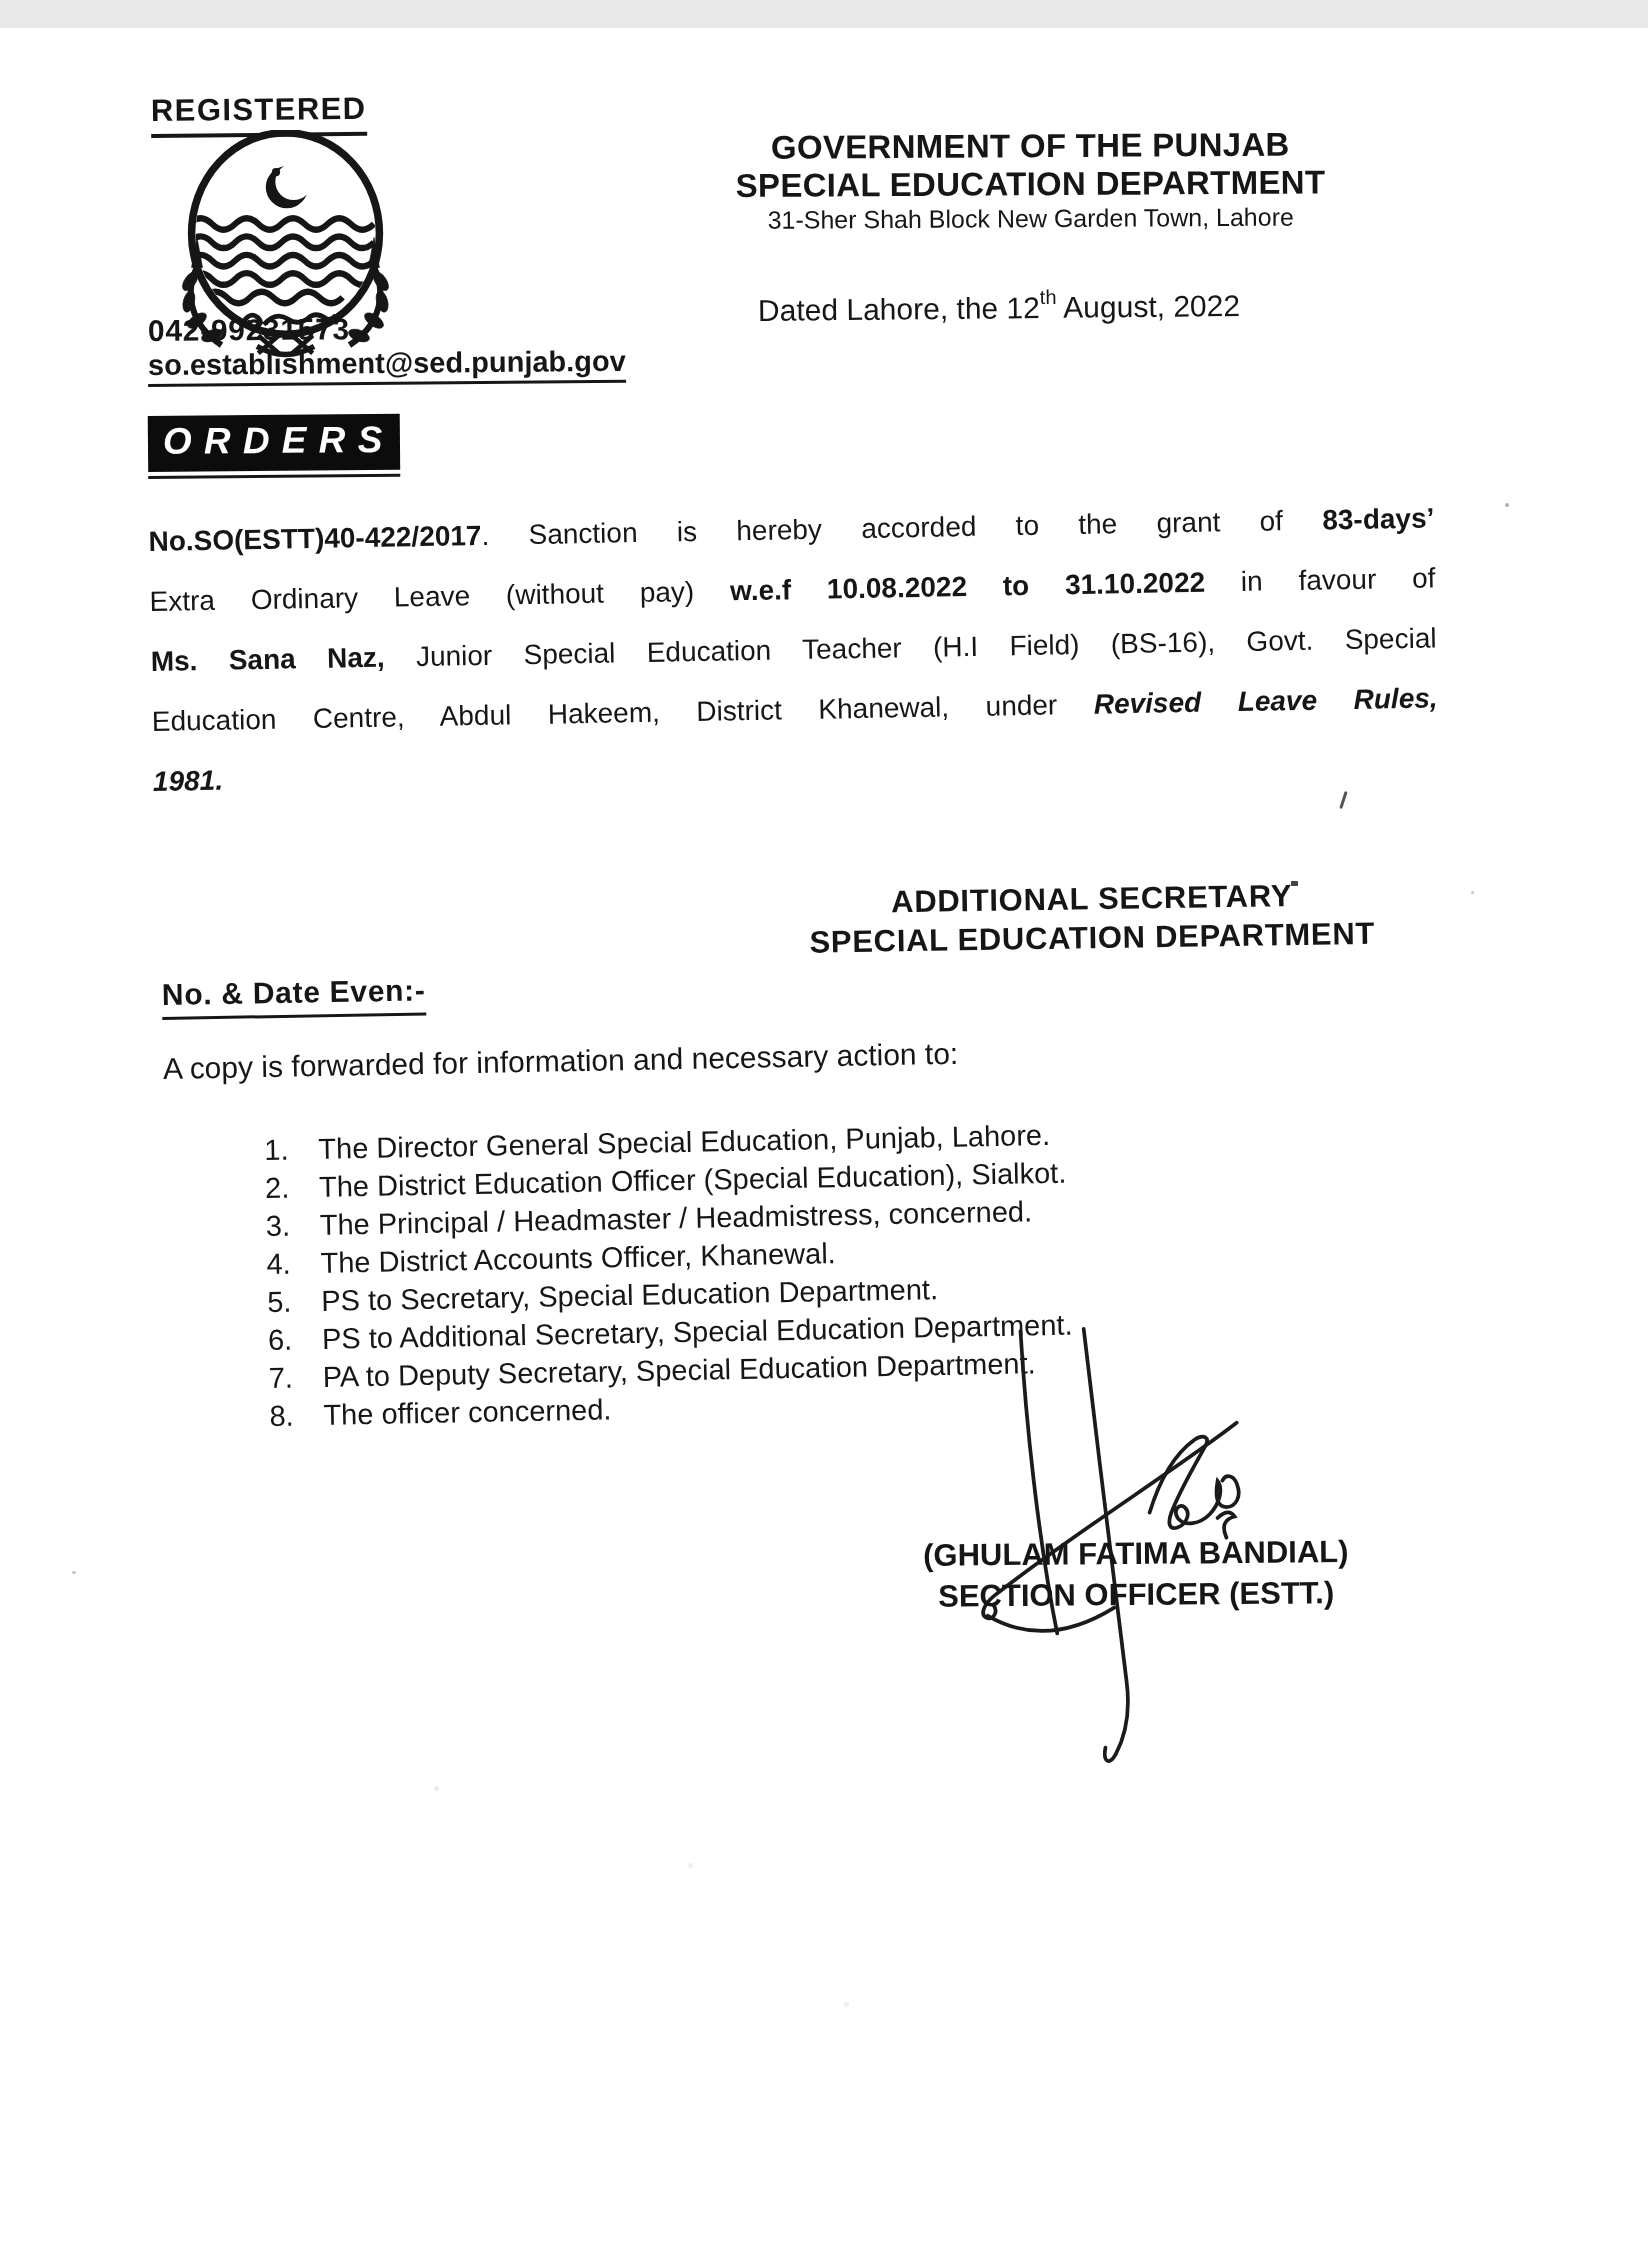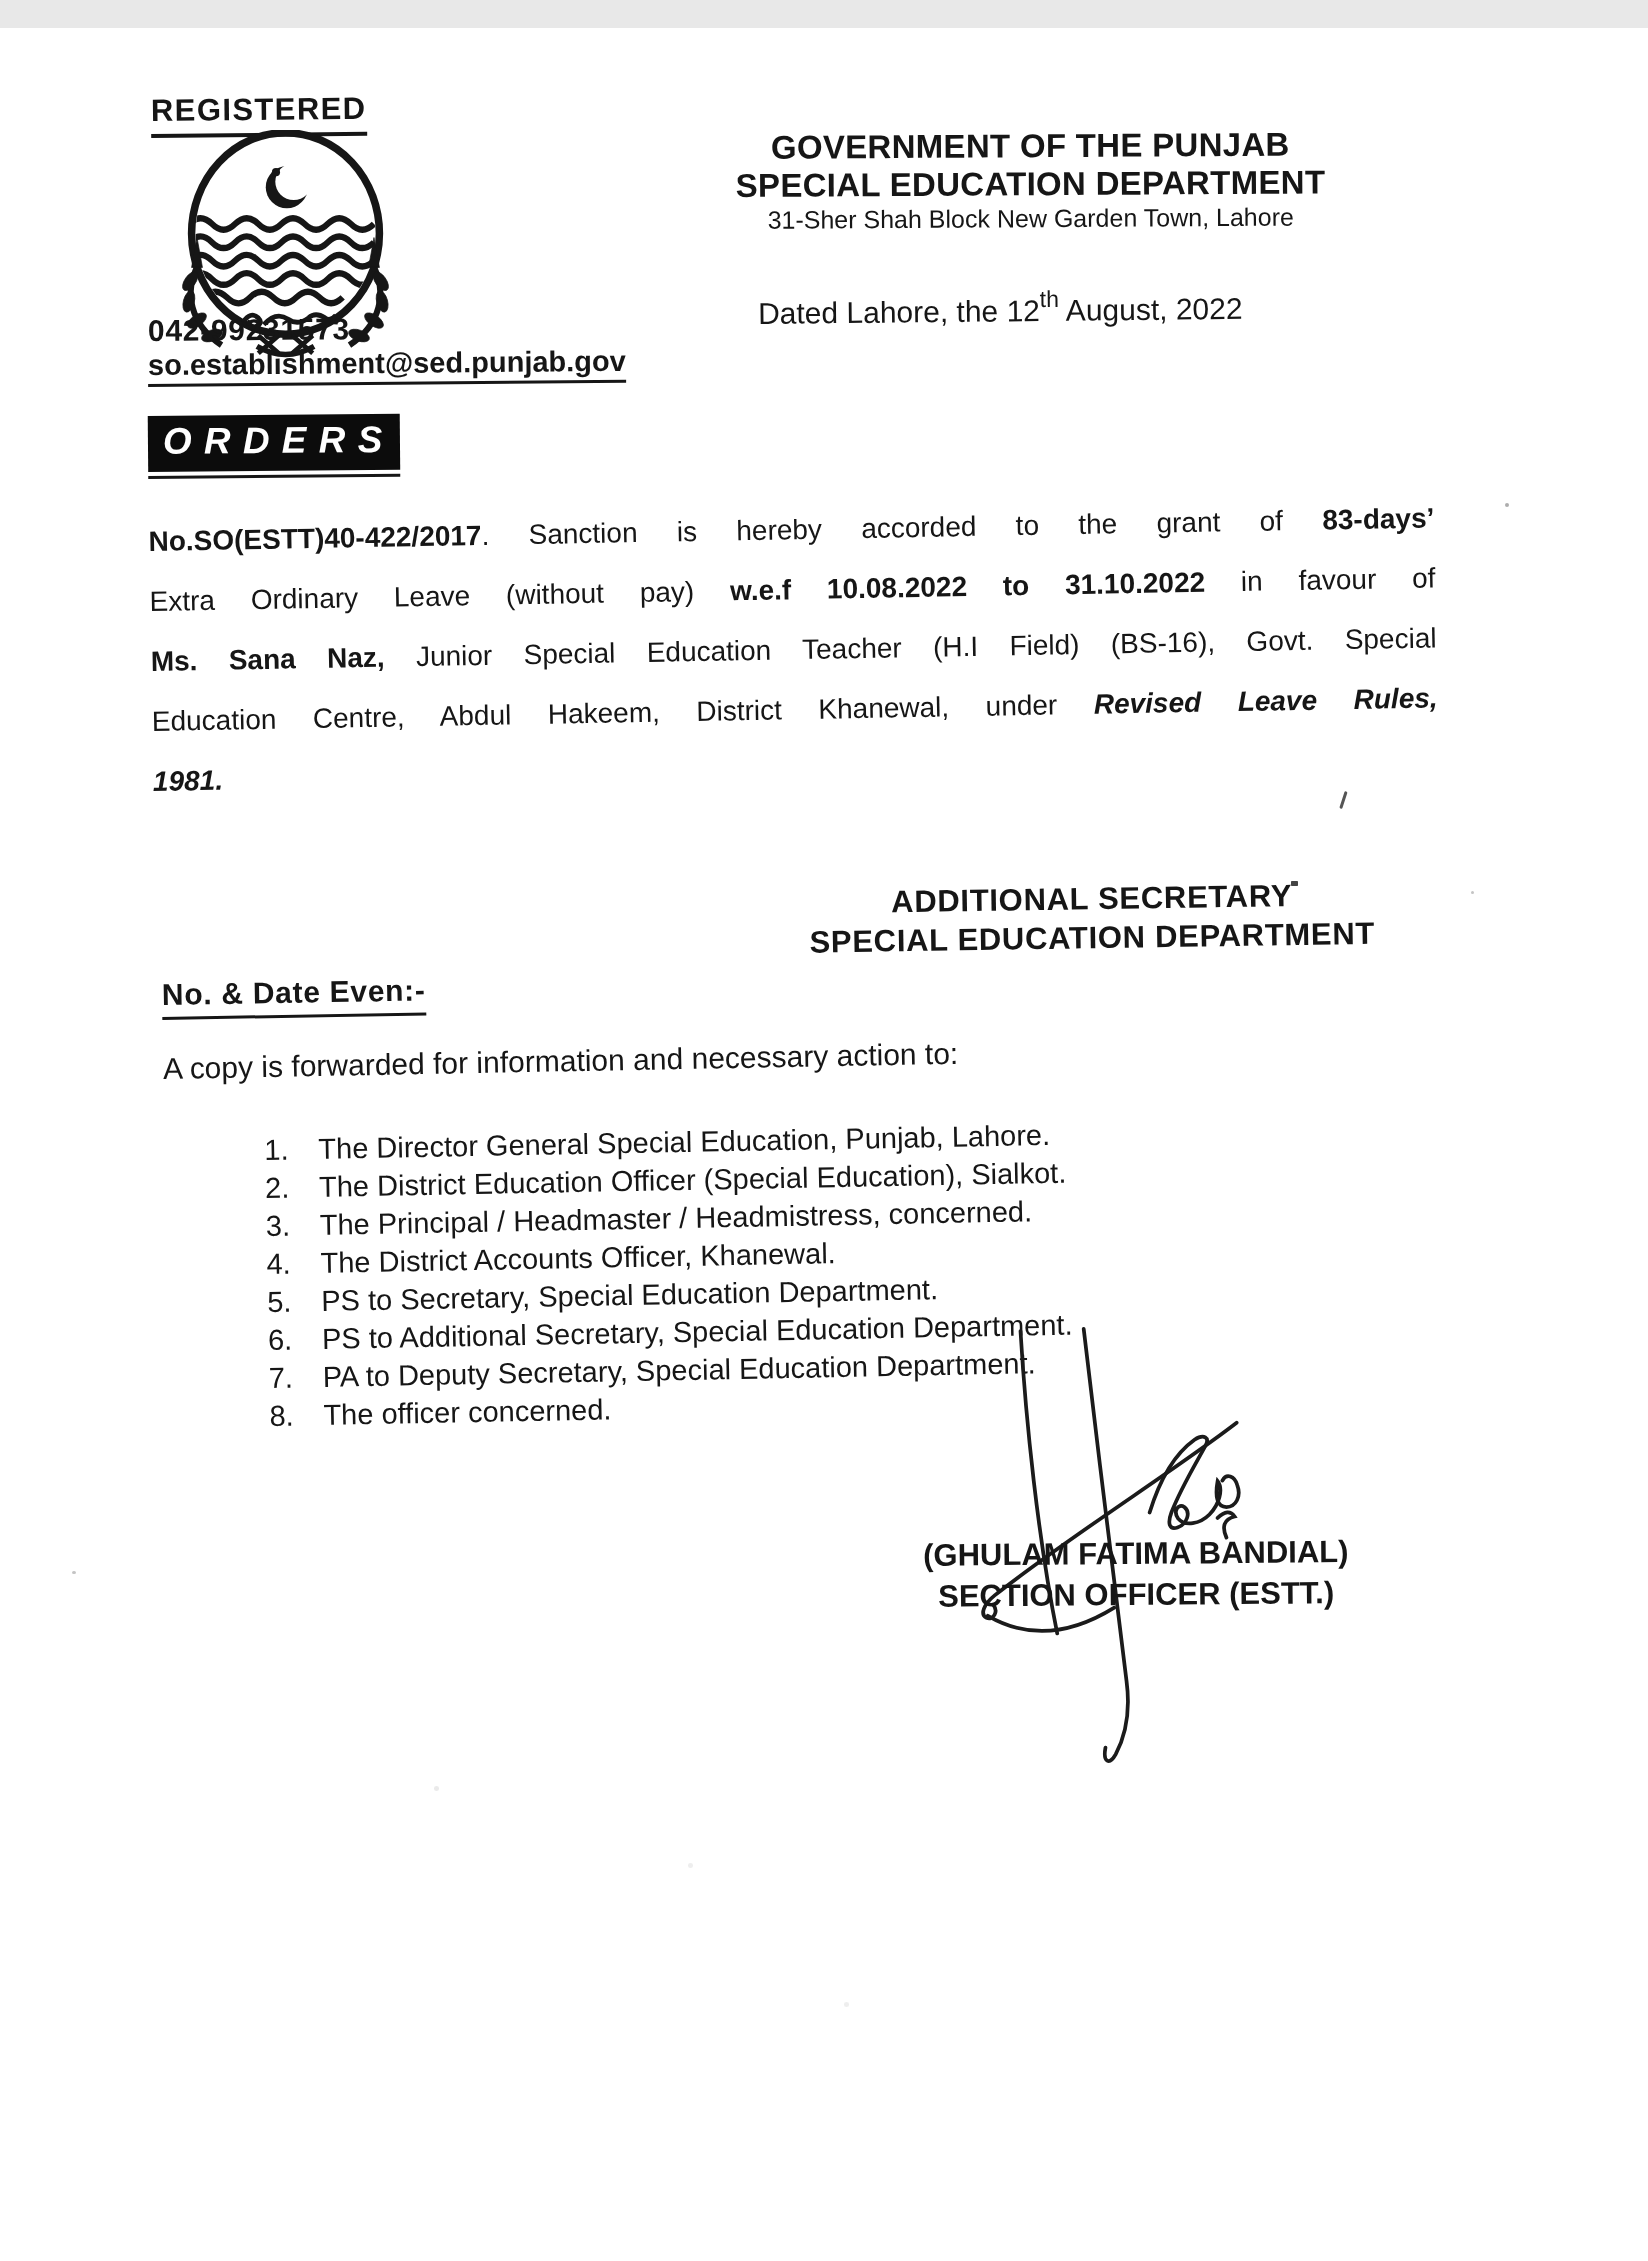--- a/index.html
+++ b/index.html
@@ -39,21 +39,21 @@
     left:731px;top:101px;width:599px;text-align:center;
     transform:rotate(-0.35deg);transform-origin:0 50%;
   }
   .lh1{font-size:33px;font-weight:bold;letter-spacing:0.3px;line-height:38px;}
   .lh2{font-size:33px;font-weight:bold;letter-spacing:0.3px;line-height:38px;}
   .lh3{font-size:25px;line-height:31px;}
   .dateline{
     left:758px;top:264px;font-size:30px;
     transform:rotate(-0.6deg);transform-origin:0 50%;
   }
-  .dateline sup{font-size:23px;position:relative;top:-2.7px;}
+  .dateline sup{font-size:20px;position:relative;top:-2.7px;}
 
   
   .orders-wrap{
     left:148px;top:388px;display:inline-block;
     border-bottom:3.4px solid #161616;padding-bottom:4.1px;
     transform:rotate(-0.5deg);transform-origin:0 50%;
   }
   .orders-box{
     background:#0c0c0c;color:#ffffff;
     font-size:37px;font-weight:bold;font-style:italic;

